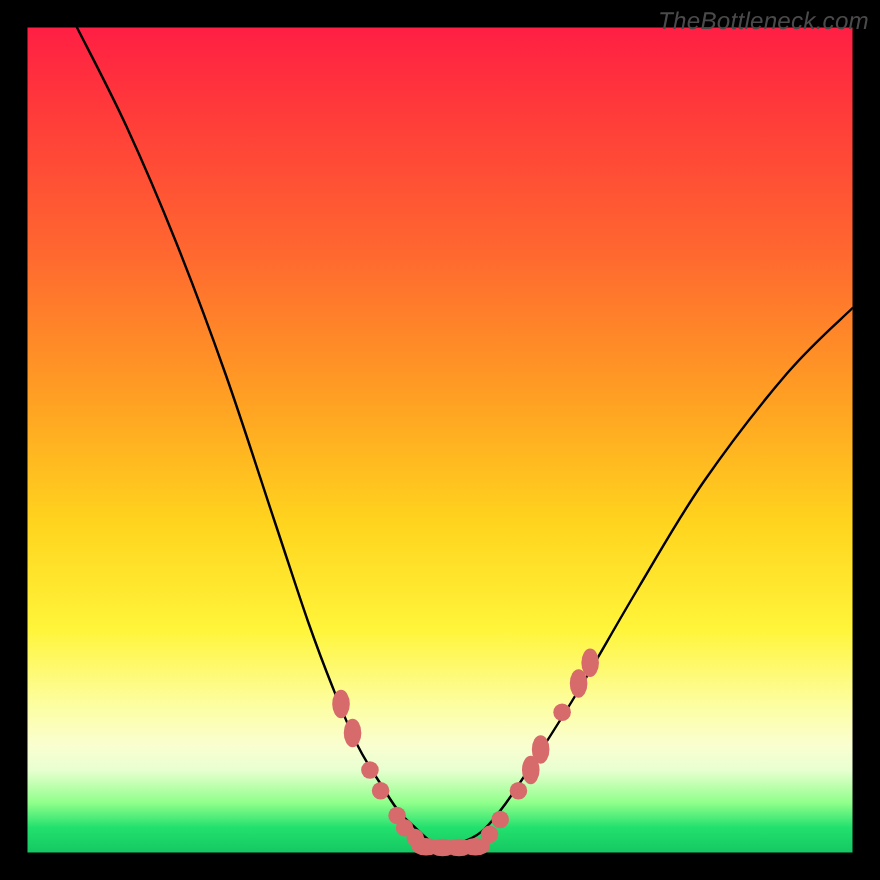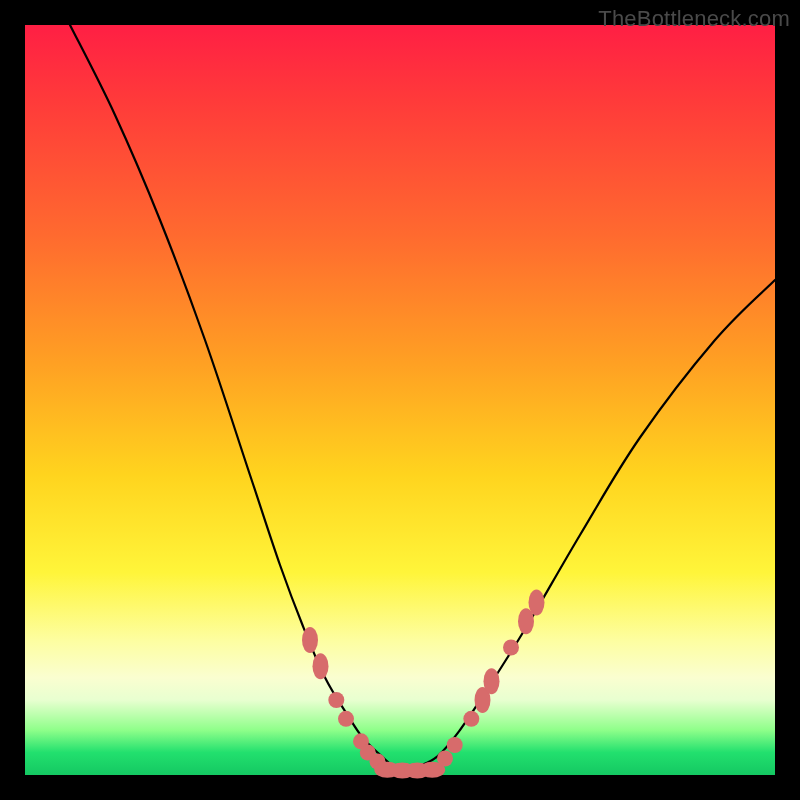--- a/index.html
+++ b/index.html
@@ -9,20 +9,21 @@
     height: 800px;
     overflow: hidden;
     background: #000;
     font-family: Arial, Helvetica, sans-serif;
   }
   #stage {
     position: relative;
     width: 800px;
     height: 696px;
     background: #000;
+    font-style: italic;
   }
   #plot-bg {
     position: absolute;
     left: 25px;
     top: 25px;
     width: 750px;
     height: 750px;
     background: linear-gradient(
       to bottom,
       #ff1f44 0%,

